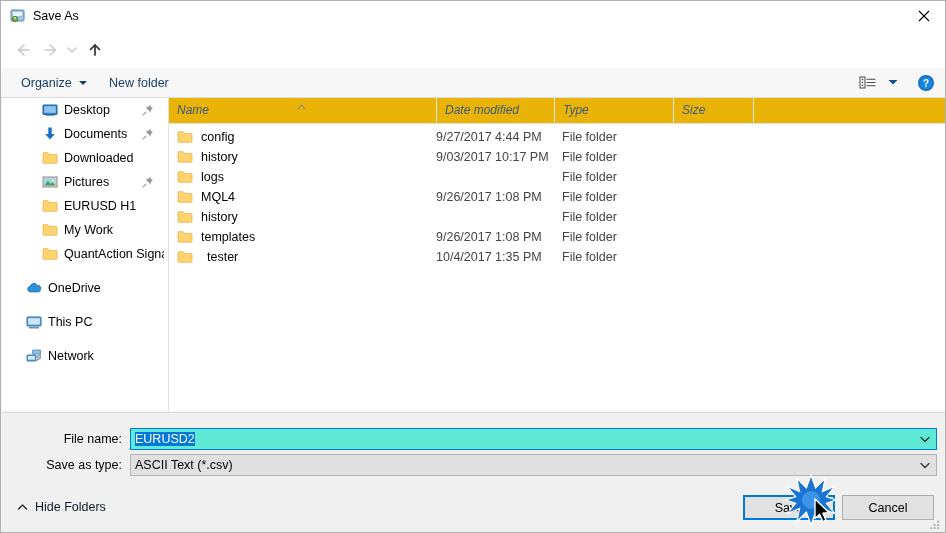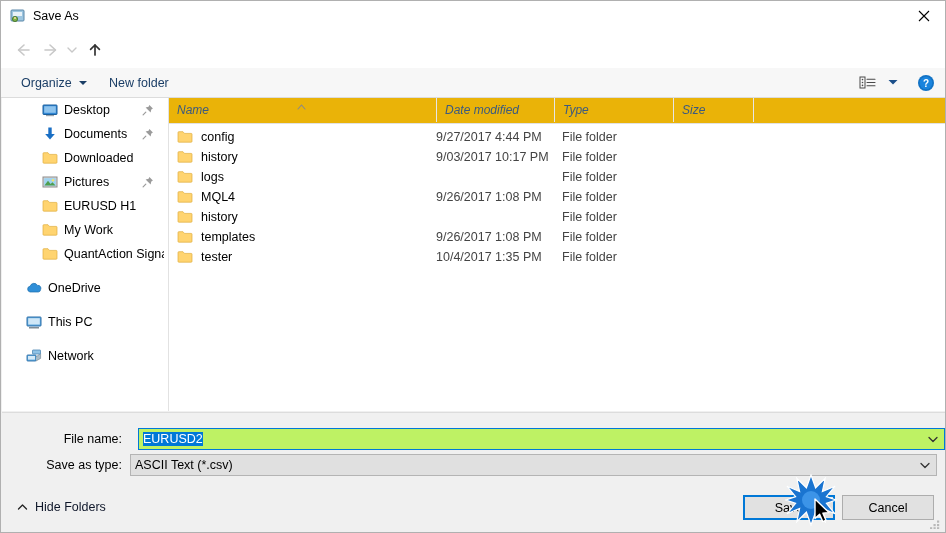--- a/index.html
+++ b/index.html
@@ -314,23 +314,23 @@
     white-space: nowrap;
   }
   .combo {
     position: absolute;
     box-sizing: border-box;
     display: flex;
     align-items: center;
     height: 22px;
   }
   .combo-filename {
-    left: 136px; top: 15px;
+    left: 128px; top: 15px;
     width: 807px;
-    background: #bef264;
+    background: #5eead4;
     border: 1px solid #0078d7;
   }
   .combo-filetype {
     left: 128px; top: 41px;
     width: 807px;
     background: #e0e0e0;
     border: 1px solid #b4b4b4;
   }
   .combo-value {
     flex: 1;
@@ -731,21 +731,21 @@
             <span class="row-folder-icon"><svg width="16" height="14" viewBox="0 0 16 14">
                 <path d="M1 2.5 A0.8 0.8 0 0 1 1.8 1.7 L6 1.7 L7.4 3.4 L14.2 3.4 A0.8 0.8 0 0 1 15 4.2 L15 11.4 A0.8 0.8 0 0 1 14.2 12.2 L1.8 12.2 A0.8 0.8 0 0 1 1 11.4 Z" fill="#ffd470" stroke="#e0ad3d" stroke-width="0.7"></path>
               </svg></span>
             <span>templates</span>
           </div>
           <div class="cell cell-date" style="left: 267px; width: 118px;">9/26/2017 1:08 PM</div>
           <div class="cell cell-type" style="left: 393px; width: 111px;">File folder</div>
           <div class="cell cell-size" style="left: 512px; width: 72px;"></div>
         </div>
         <div class="row">
-          <div class="cell cell-name" style="left: 8px; width: 255px;">
+          <div class="cell cell-name" style="left: 8px; width: 255px; gap: 6px;">
             <span class="row-folder-icon"><svg width="16" height="14" viewBox="0 0 16 14">
                 <path d="M1 2.5 A0.8 0.8 0 0 1 1.8 1.7 L6 1.7 L7.4 3.4 L14.2 3.4 A0.8 0.8 0 0 1 15 4.2 L15 11.4 A0.8 0.8 0 0 1 14.2 12.2 L1.8 12.2 A0.8 0.8 0 0 1 1 11.4 Z" fill="#ffd470" stroke="#e0ad3d" stroke-width="0.7"></path>
               </svg></span>
             <span>tester</span>
           </div>
           <div class="cell cell-date" style="left: 267px; width: 118px;">10/4/2017 1:35 PM</div>
           <div class="cell cell-type" style="left: 393px; width: 111px;">File folder</div>
           <div class="cell cell-size" style="left: 512px; width: 72px;"></div>
         </div>
       </div>

